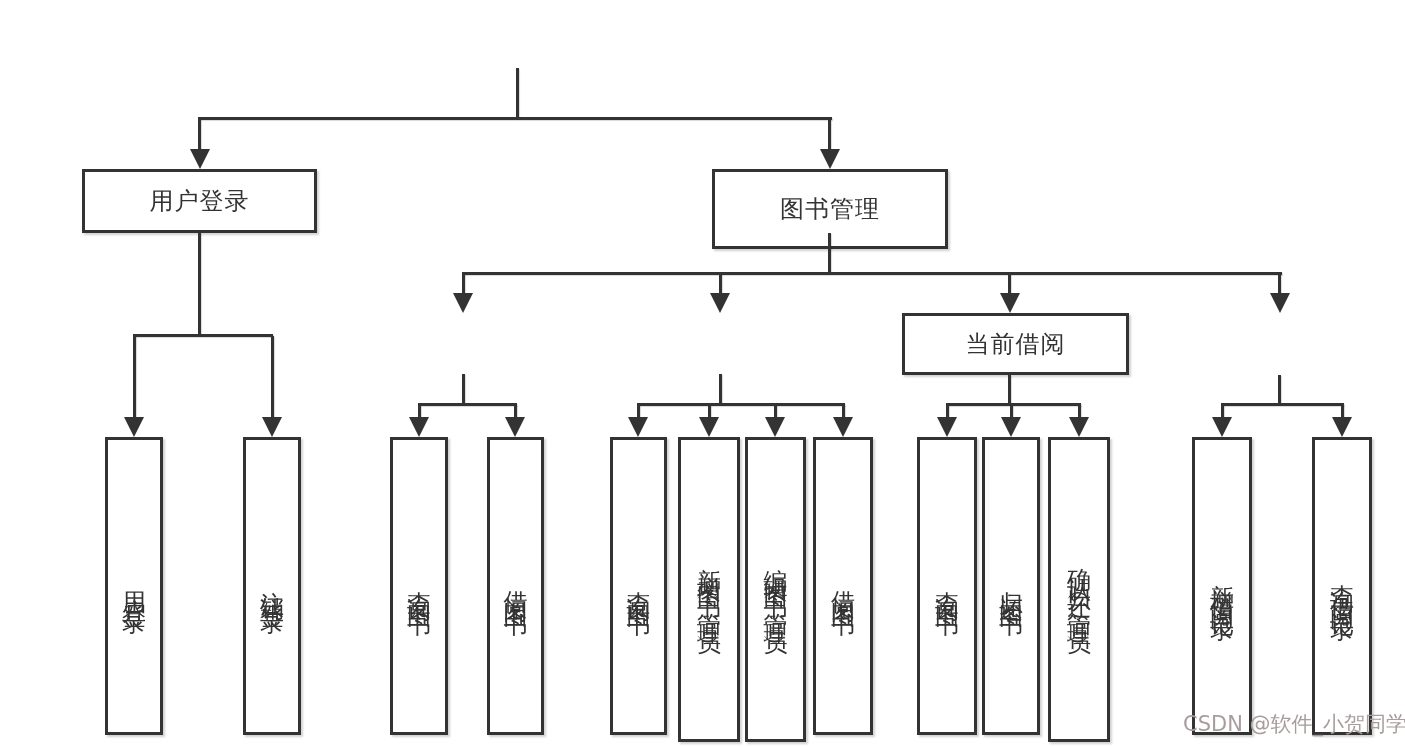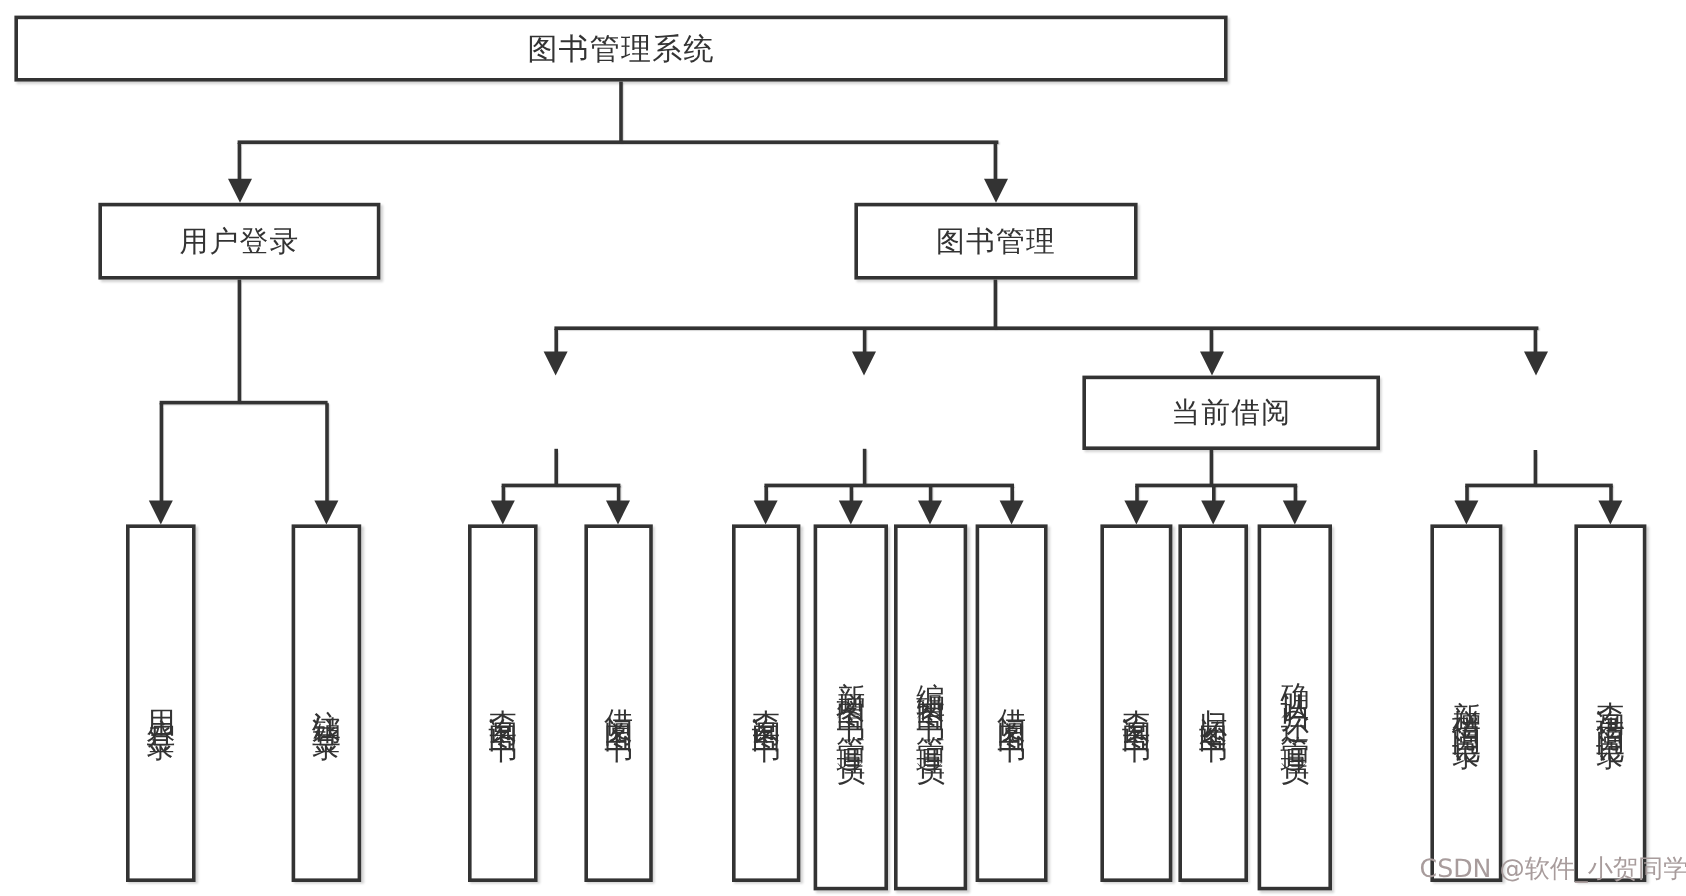--- a/index.html
+++ b/index.html
@@ -62,32 +62,29 @@
     color: rgba(168, 156, 156, 0.85);
     white-space: nowrap;
     z-index: 5;
   }
 </style>
 </head>
 <body>
 
 <div class="canvas">
 
-  <div class="box root" style="left:12px;top:13px;width:1011px;height:55px">
-    <span class="lbl">图书管理系统</span>
-  </div>
 
   <div class="box" style="left:82px;top:169px;width:235px;height:64px">
     <span class="lbl">用户登录</span>
   </div>
-  <div class="box" style="left:712px;top:169px;width:236px;height:64px">
+  <div class="box" style="left:712px;top:169px;width:236px;height:80px">
     <span class="lbl">图书管理</span>
   </div>
 
-  <div class="box" style="left:902px;top:313px;width:248px;height:62px">
+  <div class="box" style="left:902px;top:313px;width:227px;height:62px">
     <span class="lbl">当前借阅</span>
   </div>
 
   <div class="box v" style="left:105px;top:437px;width:58px;height:298px">
     <span class="lbl">用户登录</span>
   </div>
   <div class="box v" style="left:243px;top:437px;width:58px;height:298px">
     <span class="lbl">注销登录</span>
   </div>
 

